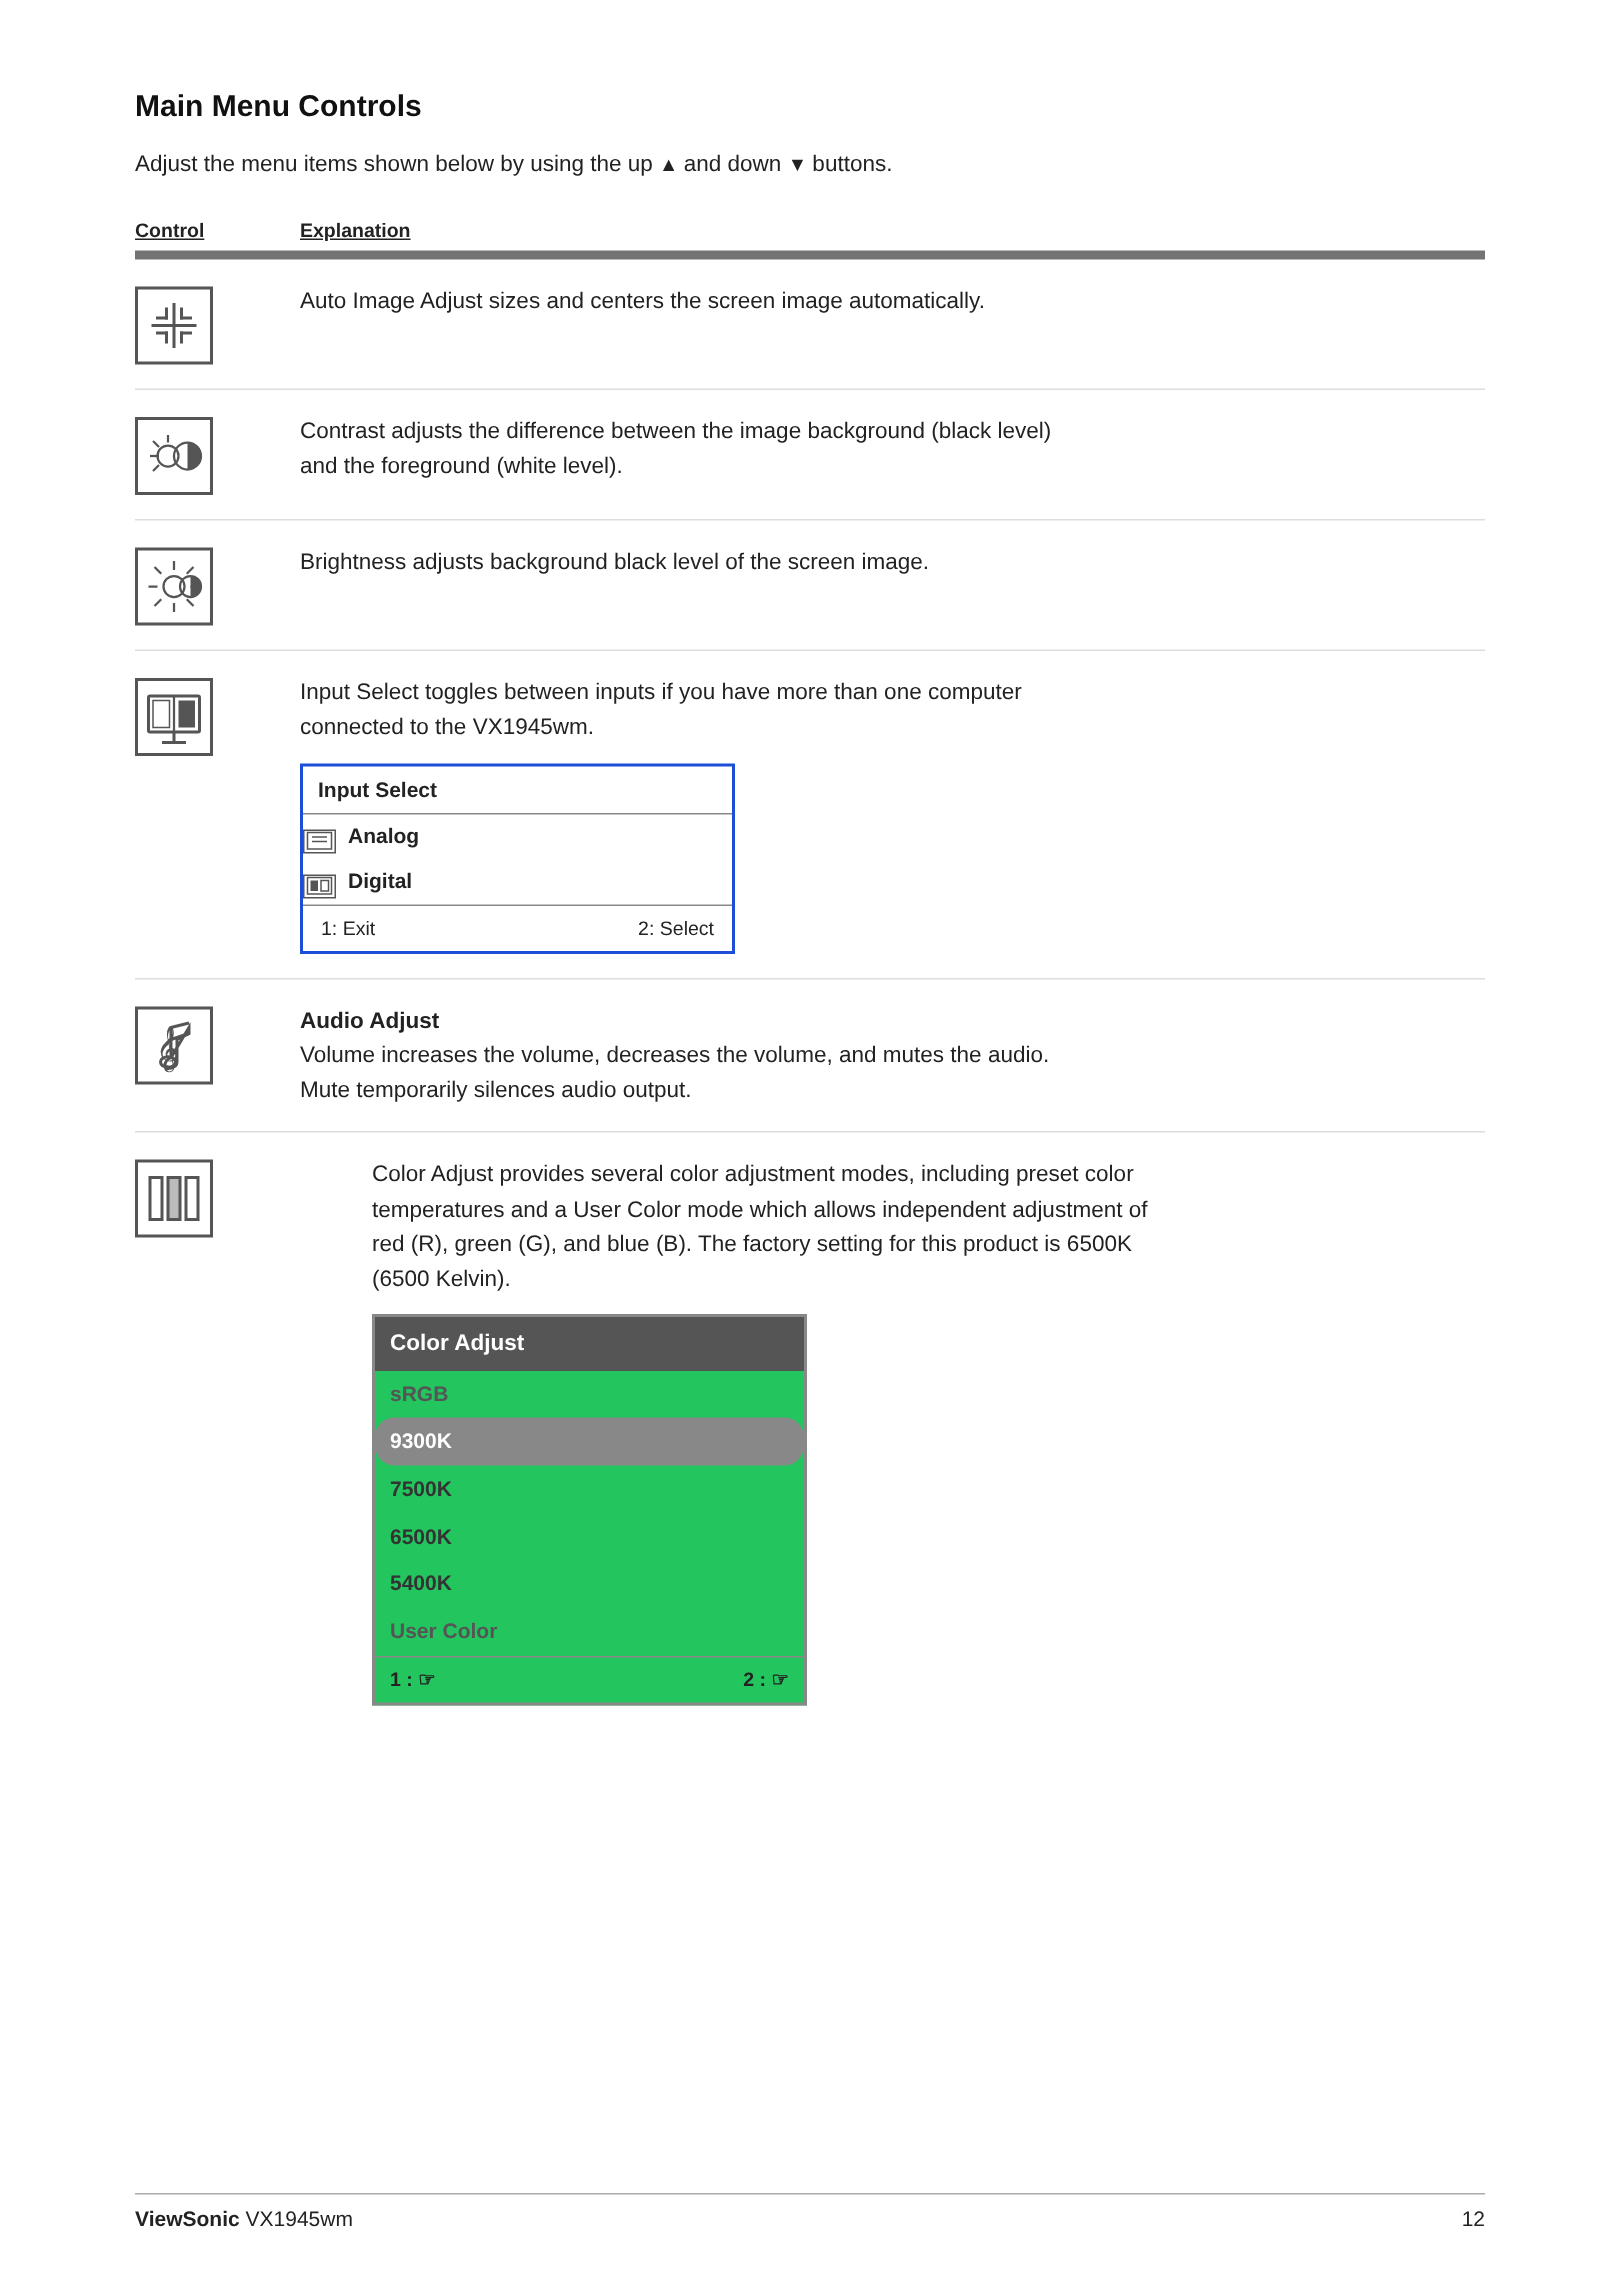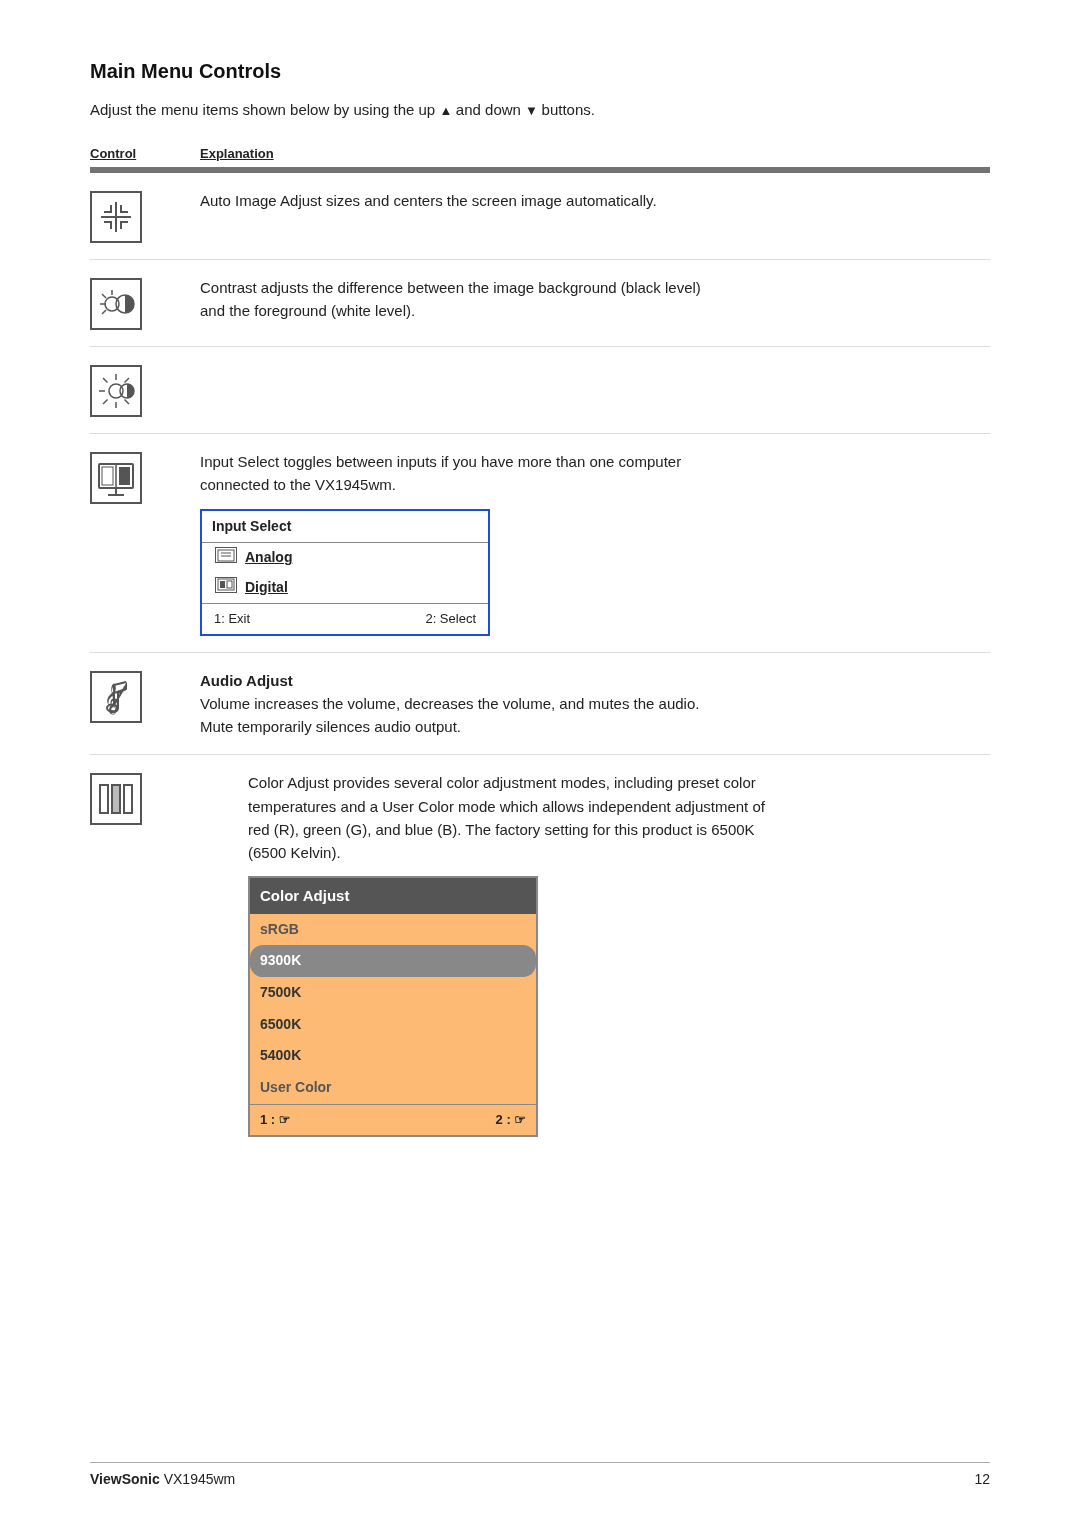--- a/index.html
+++ b/index.html
@@ -119,26 +119,25 @@
       background: #fff;
     }
     .dialog-title {
       font-weight: bold;
       font-size: 14px;
       padding: 5px 10px;
       border-bottom: 1px solid #888;
     }
     .dialog-row {
       display: flex;
-      align-items: flex-start;
-      padding: 4px 13px;
+      align-items: flex-end;
+      padding: 4px 0;
       font-size: 14px;
       font-weight: bold;
       gap: 8px;
-      text-decoration: underline;
     }
     .dialog-row-icon {
       width: 22px; height: 16px;
       border: 1.5px solid #555;
       display: flex; align-items: center; justify-content: center;
       font-size: 8px;
       flex-shrink: 0;
     }
     .dialog-footer {
       display: flex;
@@ -148,21 +147,21 @@
       font-weight: normal;
       border-top: 1px solid #888;
       text-align: center;
     }
 
     
     .color-dialog {
       border: 2px solid #888;
       width: 290px;
       margin-top: 12px;
-      background: #fdba74;
+      background: #22c55e;
     }
     .color-dialog-title {
       font-weight: bold;
       font-size: 15px;
       padding: 6px 10px;
       background: #555;
       color: #fff;
     }
     .color-dialog-row {
       padding: 5px 10px;
@@ -279,20 +278,21 @@
           <line x1="30.5" y1="30.5" x2="35" y2="35" stroke="#555" stroke-width="1.5"></line>
           <line x1="35" y1="9" x2="30.5" y2="13.5" stroke="#555" stroke-width="1.5"></line>
           <line x1="13.5" y1="30.5" x2="9" y2="35" stroke="#555" stroke-width="1.5"></line>
           <circle cx="22" cy="22" r="7" fill="none" stroke="#555" stroke-width="1.5"></circle>
 
           <circle cx="33" cy="22" r="7" fill="none" stroke="#555" stroke-width="1.5"></circle>
           <path d="M33 15 A7 7 0 0 1 33 29 Z" fill="#555"></path>
         </svg>
       </div>
     </div>
+    <div class="explanation-cell">Brightness adjusts background black level of the screen image.</div>
   </div>
 
   <div class="menu-row">
     <div class="icon-cell">
       <div class="icon-box">
         <svg width="44" height="44" viewBox="0 0 44 44">
 
           <rect x="5" y="8" width="34" height="24" rx="1" fill="none" stroke="#555" stroke-width="2"></rect>
           <line x1="22" y1="8" x2="22" y2="32" stroke="#555" stroke-width="1.5"></line>
           <rect x="8" y="11" width="11" height="18" fill="none" stroke="#555" stroke-width="1"></rect>

